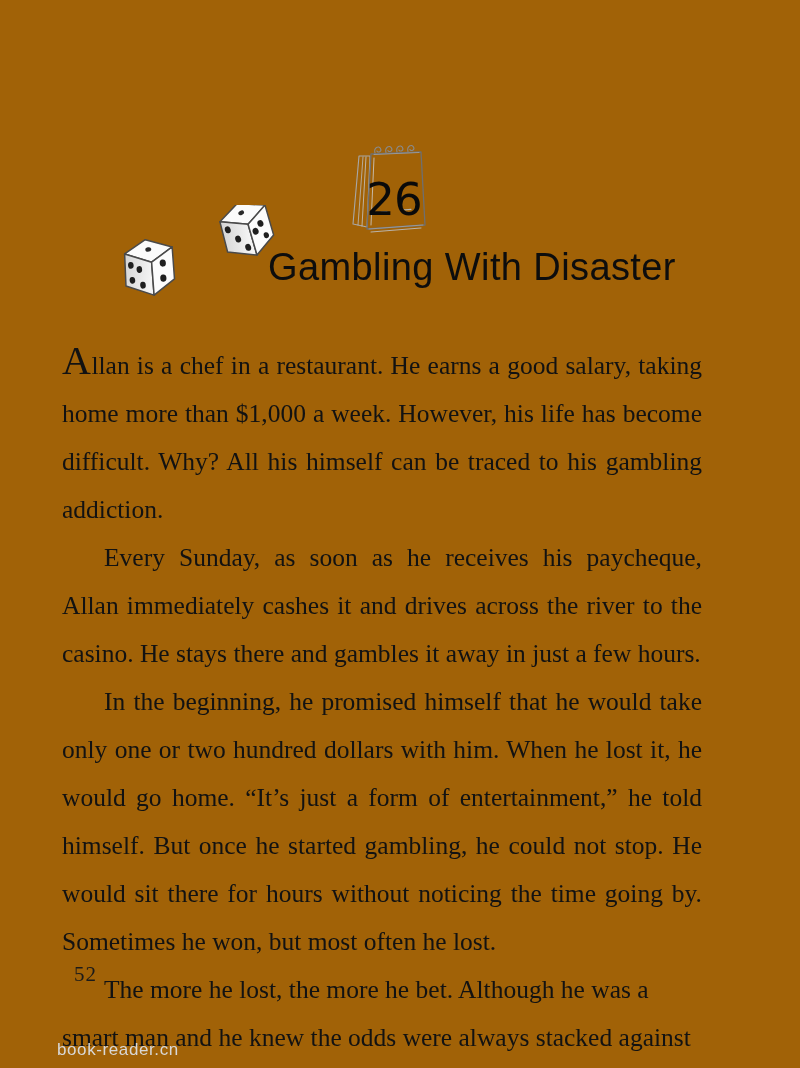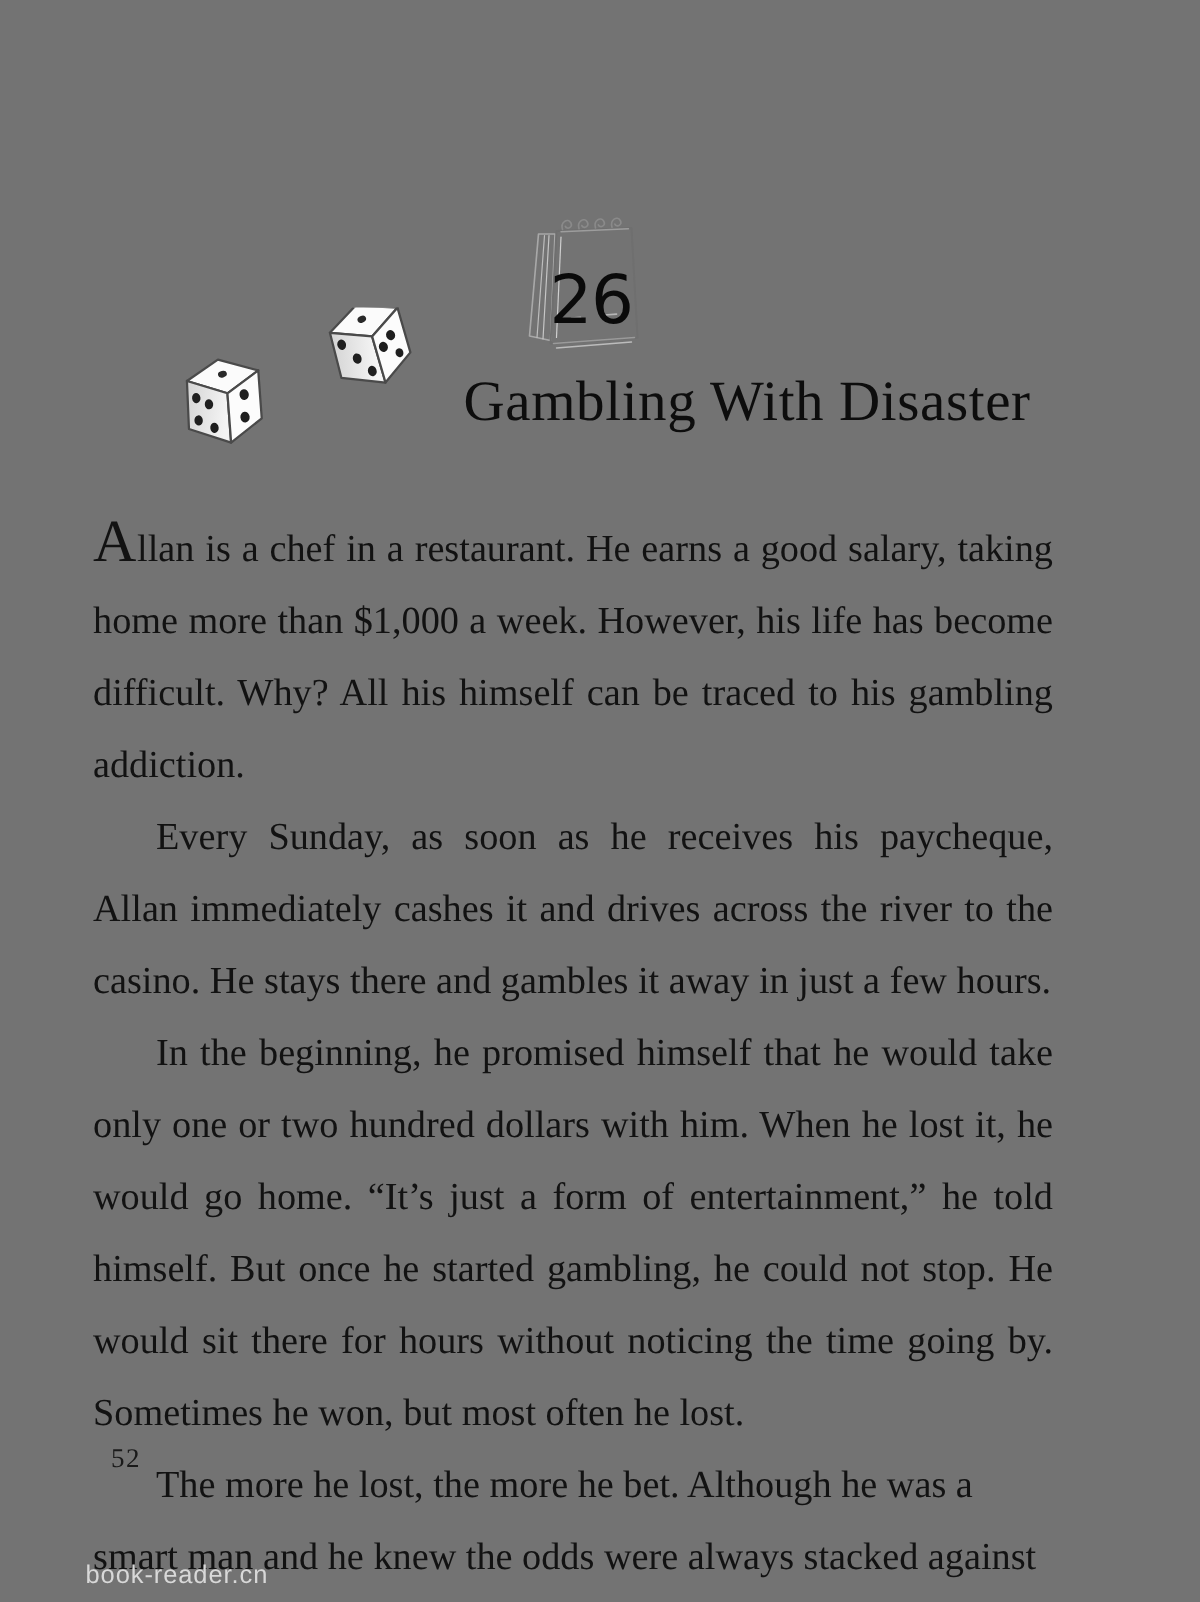--- a/index.html
+++ b/index.html
@@ -16,21 +16,21 @@
     font-family: "Liberation Serif", "DejaVu Serif", serif;
     color: #111111;
     -webkit-font-smoothing: antialiased;
   }
 
   .page {
     position: absolute;
     inset: 0;
     width: 800px;
     height: 1068px;
-    background: #737373;
+    background: #a16207;
   }
 
   
   .header-art {
     position: absolute;
     left: 0;
     top: 0;
     width: 800px;
     height: 320px;
   }
@@ -68,27 +68,26 @@
     font-weight: 400;
     letter-spacing: -1px;
     color: #0a0a0a;
     pointer-events: none;
   }
 
   .chapter-title {
     position: absolute;
     left: 268px;
     top: 246px;
-    font-family: Liberation Serif, serif;
+    font-family: Liberation Sans, sans-serif;
     font-size: 38px;
     font-weight: 400;
     letter-spacing: 0.4px;
     color: #0d0d0d;
     white-space: nowrap;
-    margin-left: 41px;
   }
 
   
   .body-text {
     position: absolute;
     left: 62px;
     top: 342px;
     width: 640px;
     font-size: 25.5px;
     line-height: 48px;
@@ -115,21 +114,21 @@
     line-height: 0;
     vertical-align: baseline;
     letter-spacing: 0.5px;
   }
 
   
   .page-number {
     position: absolute;
     left: 74px;
     top: 962px;
-    font-size: 18px;
+    font-size: 21px;
     color: #1a1a1a;
     letter-spacing: 1px;
   }
 
   .watermark {
     position: absolute;
     left: 57px;
     top: 1040px;
     font-family: Liberation Sans, sans-serif;
     font-size: 17px;

